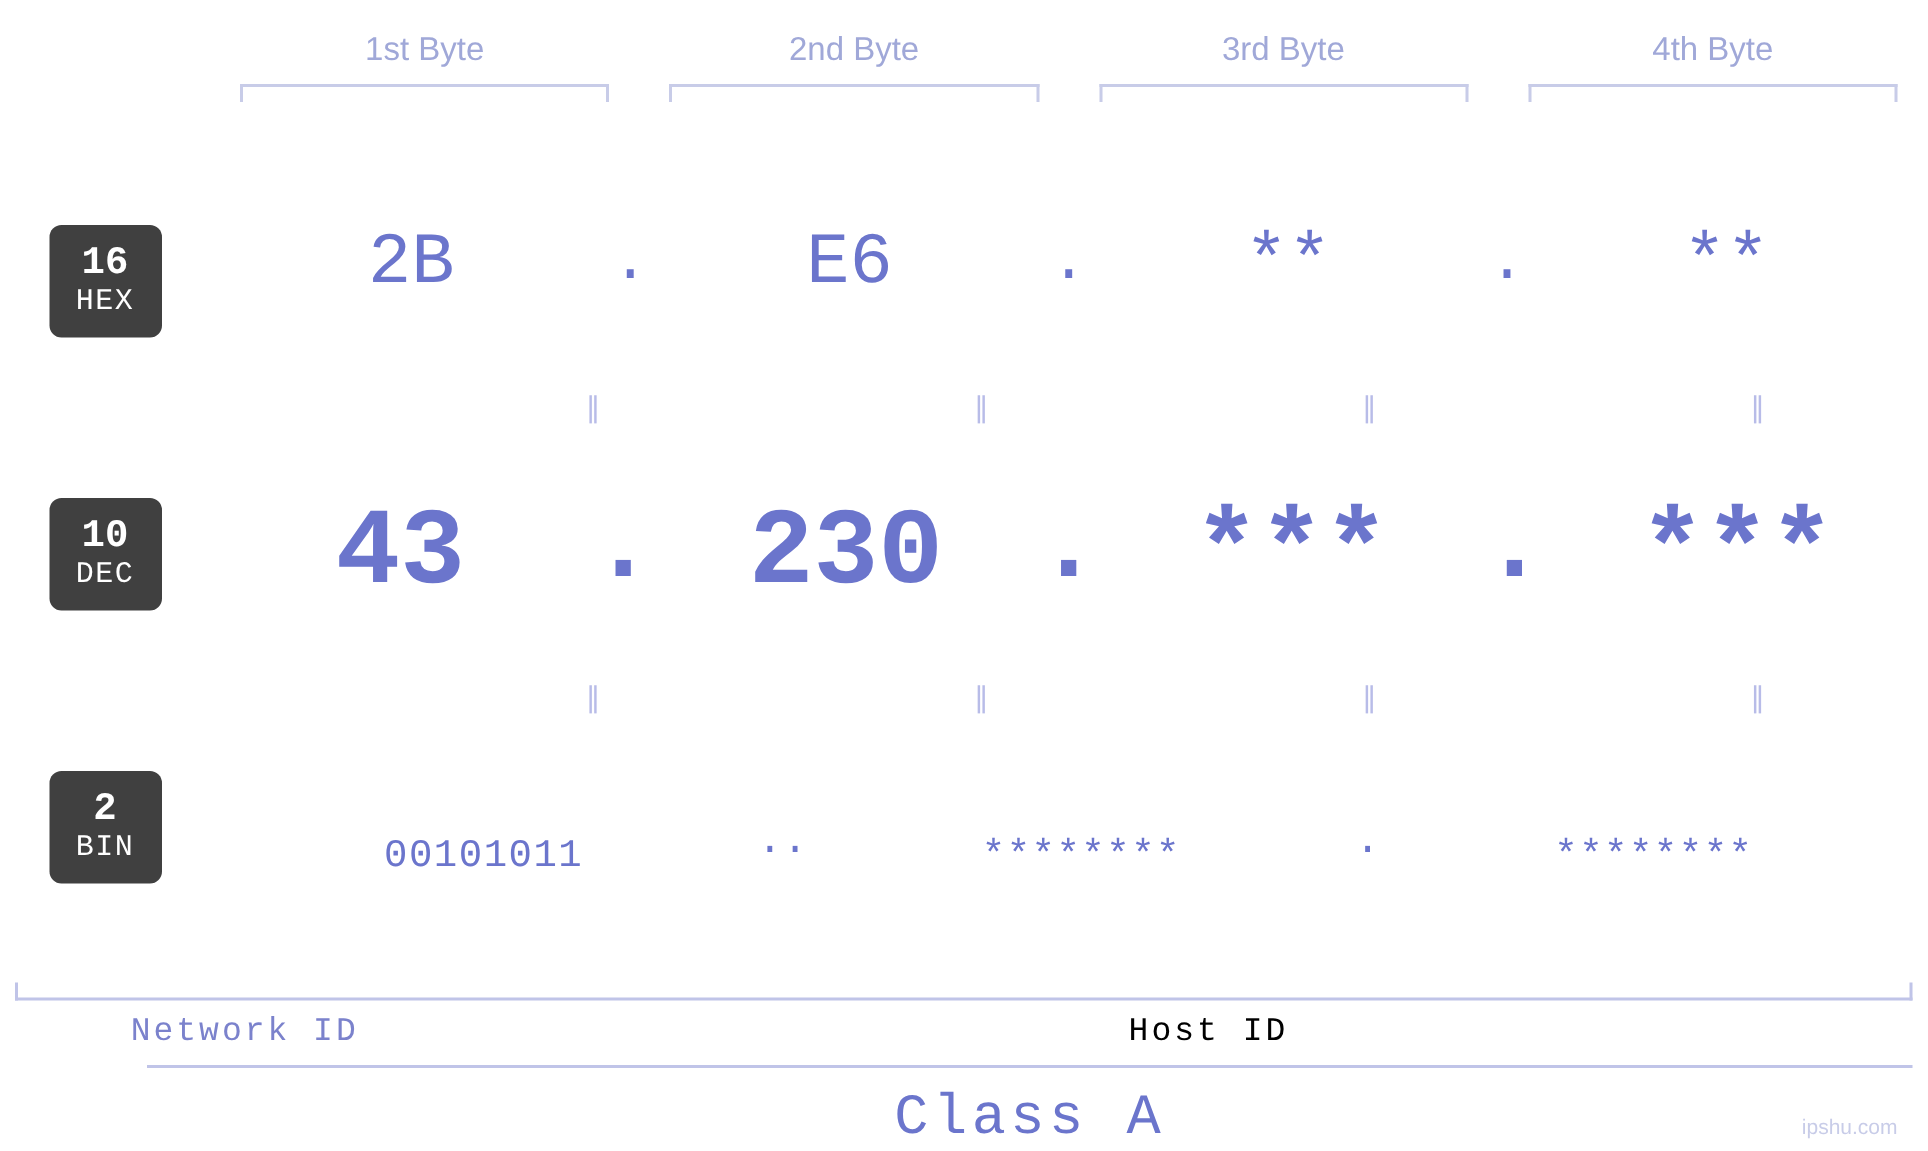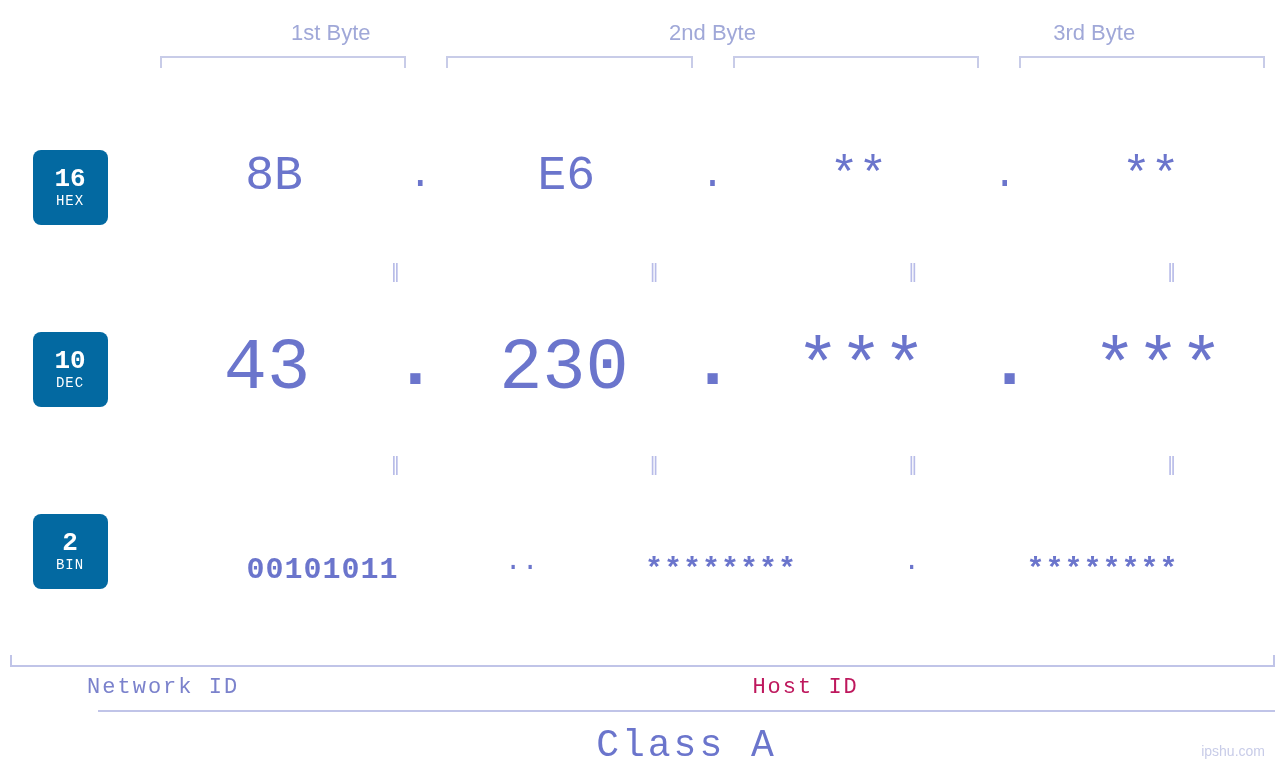--- a/index.html
+++ b/index.html
@@ -104,32 +104,32 @@
     }
 
     .badge {
       width: 75px;
       height: 75px;
       border-radius: 8px;
       display: flex;
       flex-direction: column;
       align-items: center;
       justify-content: center;
-      background: #0369a1;
+      background: #404040;
       color: white;
     }
 
     .badge-number {
       font-size: 26px;
       font-weight: bold;
       line-height: 1.1;
     }
 
     .badge-label {
-      font-size: 14px;
+      font-size: 20px;
       font-weight: normal;
       letter-spacing: 1px;
     }
 
     
     .data-row {
       display: flex;
       align-items: center;
       justify-content: center;
       flex: 1;
@@ -147,26 +147,26 @@
       display: block;
     }
 
     .hex-row .cell-value {
       font-size: 48px;
       font-weight: 300;
     }
 
     .dec-row .cell-value {
       font-size: 72px;
-      font-weight: normal;
+      font-weight: bold;
     }
 
     .bin-row .cell-value {
-      font-size: 30px;
-      font-weight: 700;
+      font-size: 26px;
+      font-weight: 400;
       letter-spacing: 1px;
       margin-top: 16px;
     }
 
     .dot {
       color: #6b75cc;
       font-size: 72px;
       font-weight: bold;
       line-height: 1;
       display: flex;
@@ -268,21 +268,21 @@
       flex: 0 0 calc(25% + 5px);
       text-align: center;
       color: #7b82cc;
       font-size: 22px;
       letter-spacing: 2px;
     }
 
     .host-id-label {
       flex: 1;
       text-align: center;
-      color: #be185d;
+      color: #000000;
       font-size: 22px;
       letter-spacing: 2px;
     }
 
     
     .class-section {
       width: 100%;
       padding-left: 88px;
       margin-top: 10px;
     }
@@ -340,20 +340,21 @@
   </style>
 </head>
 <body>
 
 <div class="main-container">
 
   <div class="byte-headers">
     <div class="byte-header">1st Byte</div>
     <div class="byte-header">2nd Byte</div>
     <div class="byte-header">3rd Byte</div>
+    <div class="byte-header">4th Byte</div>
   </div>
 
   <div class="bracket-row">
     <div class="bracket">
         <div class="bracket-right"></div>
       </div>
     <div class="bracket">
         <div class="bracket-right"></div>
       </div>
     <div class="bracket">
@@ -378,21 +379,21 @@
       <div class="badge">
         <span class="badge-number">2</span>
         <span class="badge-label">BIN</span>
       </div>
     </div>
 
     <div class="rows-wrapper">
 
       <div class="data-row hex-row">
         <div class="cell">
-          <span class="cell-value">8B</span>
+          <span class="cell-value">2B</span>
         </div>
         <div class="dot hex-dot">.</div>
         <div class="cell">
           <span class="cell-value">E6</span>
         </div>
         <div class="dot hex-dot">.</div>
         <div class="cell">
           <span class="cell-value">**</span>
         </div>
         <div class="dot hex-dot">.</div>

